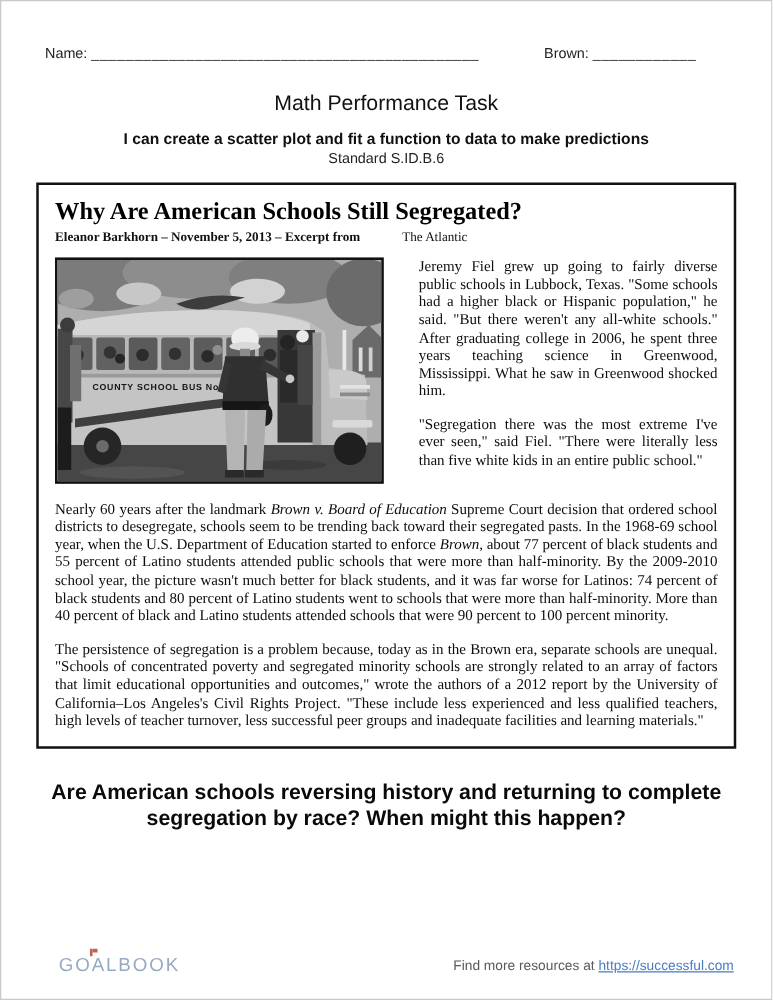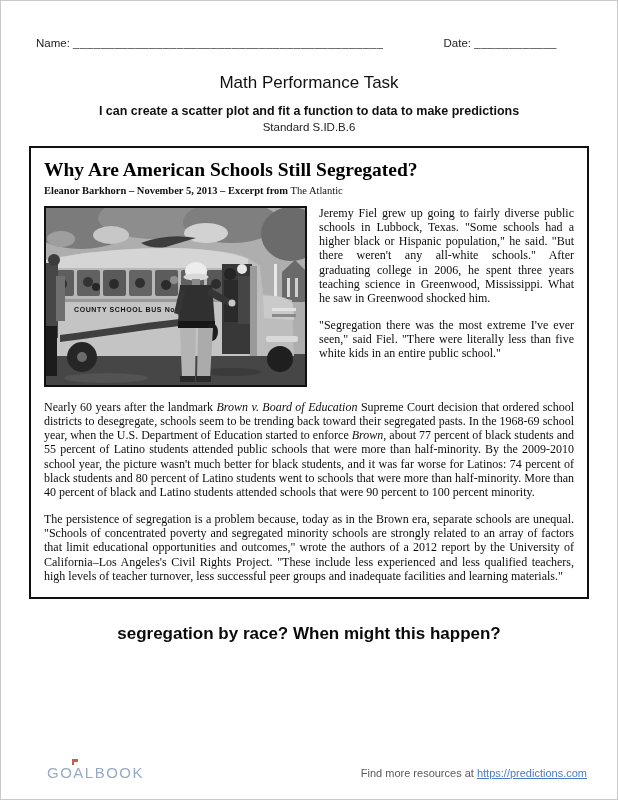--- a/index.html
+++ b/index.html
@@ -26,22 +26,22 @@
   .standard { text-align:center; margin-top:2px; font-size:11.5px; color:#222; }
   
   .article-box {
     margin:13px 28px 0 28px; border:2px solid #111;
     padding:9px 13px 6px 13px;
     font-family:"Liberation Serif", serif;
   }
   .article-title { font-size:19.5px; font-weight:700; color:#000; margin-top:2px; }
   .byline { margin-top:4px; font-size:10.5px; color:#111; }
   .byline-it { font-weight:700; }
-  .byline-src { font-weight:400; }
-  .article-row { display:flex; margin-top:10px; gap:12px; }
+  .byline-src { font-weight:400;margin-left:31px; }
+  .article-row { display:flex; margin-top:10px; gap:28px; }
   .photo-frame {
     width:263px; height:181px; flex:0 0 auto;
     border:2px solid #111; background:#aeaeae;
   }
   .photo-frame svg { display:block; width:100%; height:100%; }
   .right-col { flex:1 1 auto; min-width:0; }
   .body-para {
     font-size:12px; line-height:1.18; text-align:justify; color:#0d0d0d;
     margin-top:13px;
   }
@@ -77,21 +77,21 @@
 <body>
 
 <div class="page">
 
   <div class="name-date-row">
     <div>
       <span>Name:</span>
       <span class="field-line">_____________________________________________</span>
     </div>
     <div>
-      <span>Date:</span>
+      <span>Brown:</span>
       <span class="field-line">____________</span>
     </div>
   </div>
 
   <div class="task-type">Math Performance Task</div>
 
 
   <div class="objective">
     <div>I can create a scatter plot and fit a function to data to make predictions</div>
   </div>
@@ -197,26 +197,27 @@
         </div>
     </div>
 
     <div class="full-paras" id="full-paras">
         <p class="body-para"><span>Nearly 60 years after the landmark </span><span class="em">Brown v. Board of Education</span><span> Supreme Court decision that ordered school districts to desegregate, schools seem to be trending back toward their segregated pasts. In the 1968-69 school year, when the U.S. Department of Education started to enforce </span><span class="em">Brown</span><span>, about 77 percent of black students and 55 percent of Latino students attended public schools that were more than half-minority. By the 2009-2010 school year, the picture wasn't much better for black students, and it was far worse for Latinos: 74 percent of black students and 80 percent of Latino students went to schools that were more than half-minority. More than 40 percent of black and Latino students attended schools that were 90 percent to 100 percent minority.</span></p>
         <p class="body-para"><span>The persistence of segregation is a problem because, today as in the Brown era, separate schools are unequal. "Schools of concentrated poverty and segregated minority schools are strongly related to an array of factors that limit educational opportunities and outcomes," wrote the authors of a 2012 report by the University of California–Los Angeles's Civil Rights Project. "These include less experienced and less qualified teachers, high levels of teacher turnover, less successful peer groups and inadequate facilities and learning materials."</span></p>
       </div>
   </div>
 
   <div class="question">
+    <div>Are American schools reversing history and returning to complete</div>
     <div>segregation by race? When might this happen?</div>
   </div>
 
   <div class="footer">
     <div class="logo">
       <span>GOALBOOK</span>
       <span class="flag"></span>
     </div>
     <div class="footer-right">
-      <span>Find more resources at </span><span class="footer-link">https://predictions.com</span>
+      <span>Find more resources at </span><span class="footer-link">https://successful.com</span>
     </div>
   </div>
 
 </div>
 
 </body></html>

